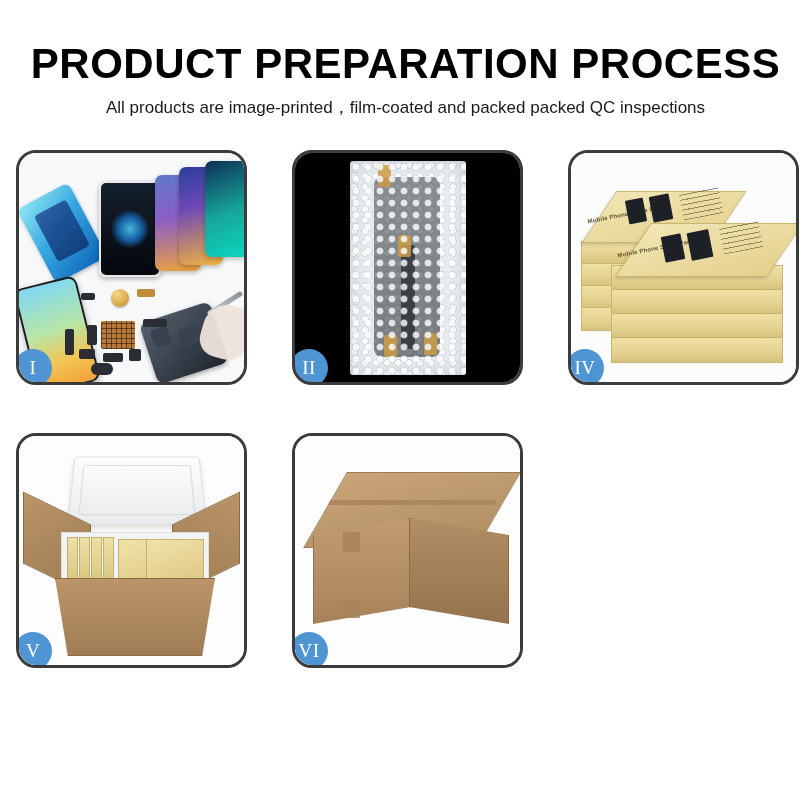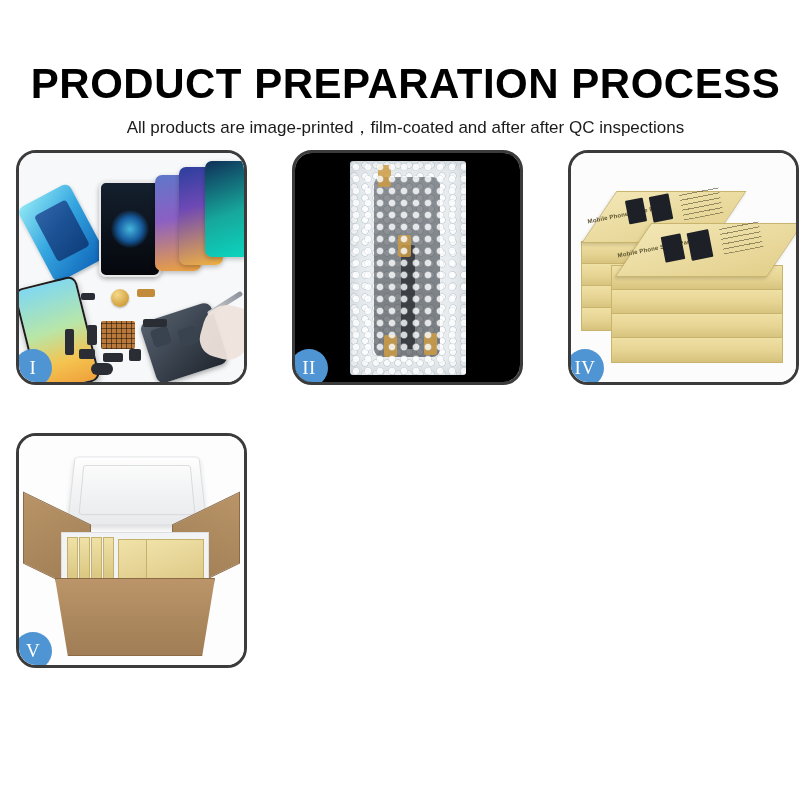--- a/index.html
+++ b/index.html
@@ -10,21 +10,21 @@
   body {
     width: 811px;
     height: 811px;
     font-family: "Liberation Sans", sans-serif;
     color: #111111;
     overflow: hidden;
     position: relative;
   }
 
   
-  .header { text-align: center; padding-top: 60px; }
+  .header { text-align: center; padding-top: 40px; }
   .title {
     font-size: 42px;
     font-weight: bold;
     letter-spacing: 0.5px;
     color: #000000;
     line-height: 48px;
     margin: 0;
     white-space: nowrap;
   }
   .subtitle {
@@ -336,21 +336,21 @@
   }
   .tape {
     position:absolute; background:#a8845b; opacity:.85;
   }
 </style>
 </head>
 <body>
 
 <div class="header">
   <h1 class="title">PRODUCT PREPARATION PROCESS</h1>
-  <p class="subtitle">All products are image-printed，film-coated and after after QC inspections</p>
+  <p class="subtitle">All products are image-printed，film-coated and packed packed QC inspections</p>
 </div>
 
 <div class="grid">
 
   <div class="panel">
     <div class="photo p1">
       <div class="scr-blue"></div>
       <div class="ph-black"></div>
       <div class="ph-grad"></div>
       <div class="ph-purple"></div>
@@ -431,14 +431,25 @@
         <div class="gstrip" style="left:29px;"></div>
         <div class="gstrip" style="left:41px;"></div>
         <div class="gblock" style="left:56px;"></div>
         <div class="gblock" style="left:84px;width:56px;"></div>
       </div>
       <div class="carton-front"></div>
       <div class="badge">V</div>
     </div>
   </div>
 
+  <div class="panel">
+    <div class="photo p6">
+      <div class="ctn-top"></div>
+      <div class="tape" style="left:34px;top:64px;width:166px;height:5px;transform:skewX(-30deg);"></div>
+      <div class="ctn-left"></div>
+      <div class="ctn-right"></div>
+      <div class="tape" style="left:48px;top:96px;width:17px;height:20px;"></div>
+      <div class="tape" style="left:48px;top:164px;width:17px;height:18px;"></div>
+      <div class="badge">VI</div>
+    </div>
+  </div>
 
 </div>
 
 </body></html>

